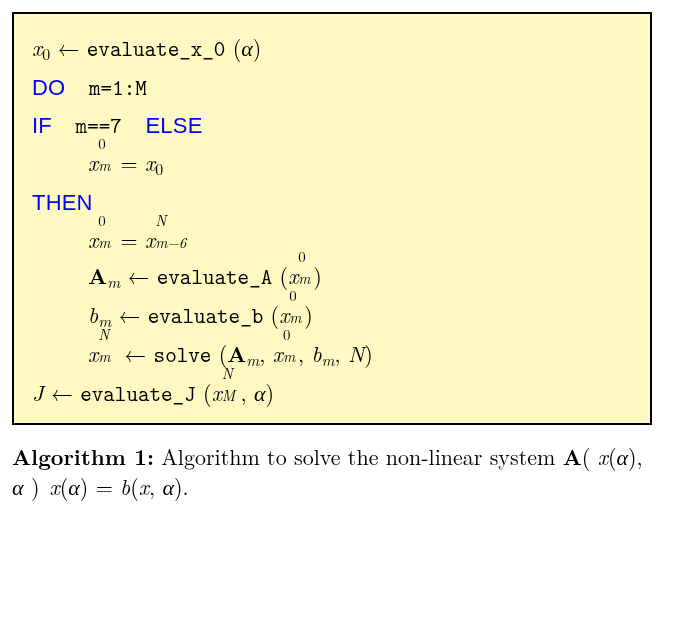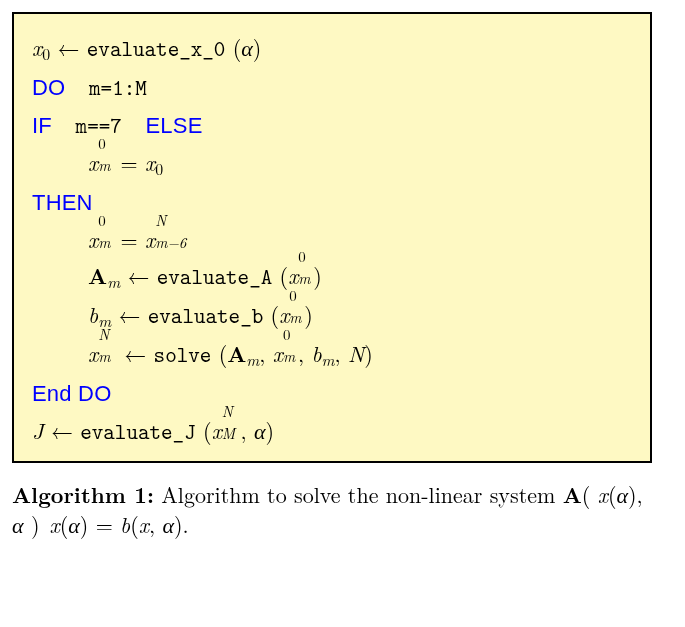--- a/index.html
+++ b/index.html
@@ -98,23 +98,20 @@
   </div>
 
   <div class="line indent1">
     <span class="mi">b</span><sub class="mi">m</sub><span> ← </span><span class="tt">evaluate_b</span><span> (</span><span class="mi">x</span><span class="supsub"><span class="sup">0</span><span class="sub mi">m</span><span class="spacer">00</span></span><span>)</span>
   </div>
 
   <div class="line indent1">
     <span class="mi">x</span><span class="supsub"><span class="sup mi">N</span><span class="sub mi">m</span><span class="spacer">N0</span></span><span> ← </span><span class="tt">solve</span><span> (</span><span class="mb">A</span><sub class="mi">m</sub><span>, </span><span class="mi">x</span><span class="supsub"><span class="sup">0</span><span class="sub mi">m</span><span class="spacer">00</span></span><span>, </span><span class="mi">b</span><sub class="mi">m</sub><span>, </span><span class="mi">N</span><span>)</span>
   </div>
 
-  <div class="line">
-    <span class="kw">End DO</span>
-  </div>
 
   <div class="line">
     <span class="mi">J</span><span> ← </span><span class="tt">evaluate_J</span><span> (</span><span class="mi">x</span><span class="supsub"><span class="sup mi">N</span><span class="sub mi">M</span><span class="spacer">N0</span></span><span>, </span><span class="mi">α</span><span>)</span>
   </div>
 
 </div>
 
 <div class="caption">
   <b>Algorithm 1:</b><span> Algorithm to solve the non-linear system </span><span class="mb">A</span><span>( </span><span class="mi">x</span><span>(</span><span class="mi">α</span><span>),  </span><span class="mi">α</span><span> ) </span><span class="thin"></span><span class="mi">x</span><span>(</span><span class="mi">α</span><span>) = </span><span class="mi">b</span><span>(</span><span class="mi">x</span><span>, </span><span class="mi">α</span><span>).</span>
 </div>

